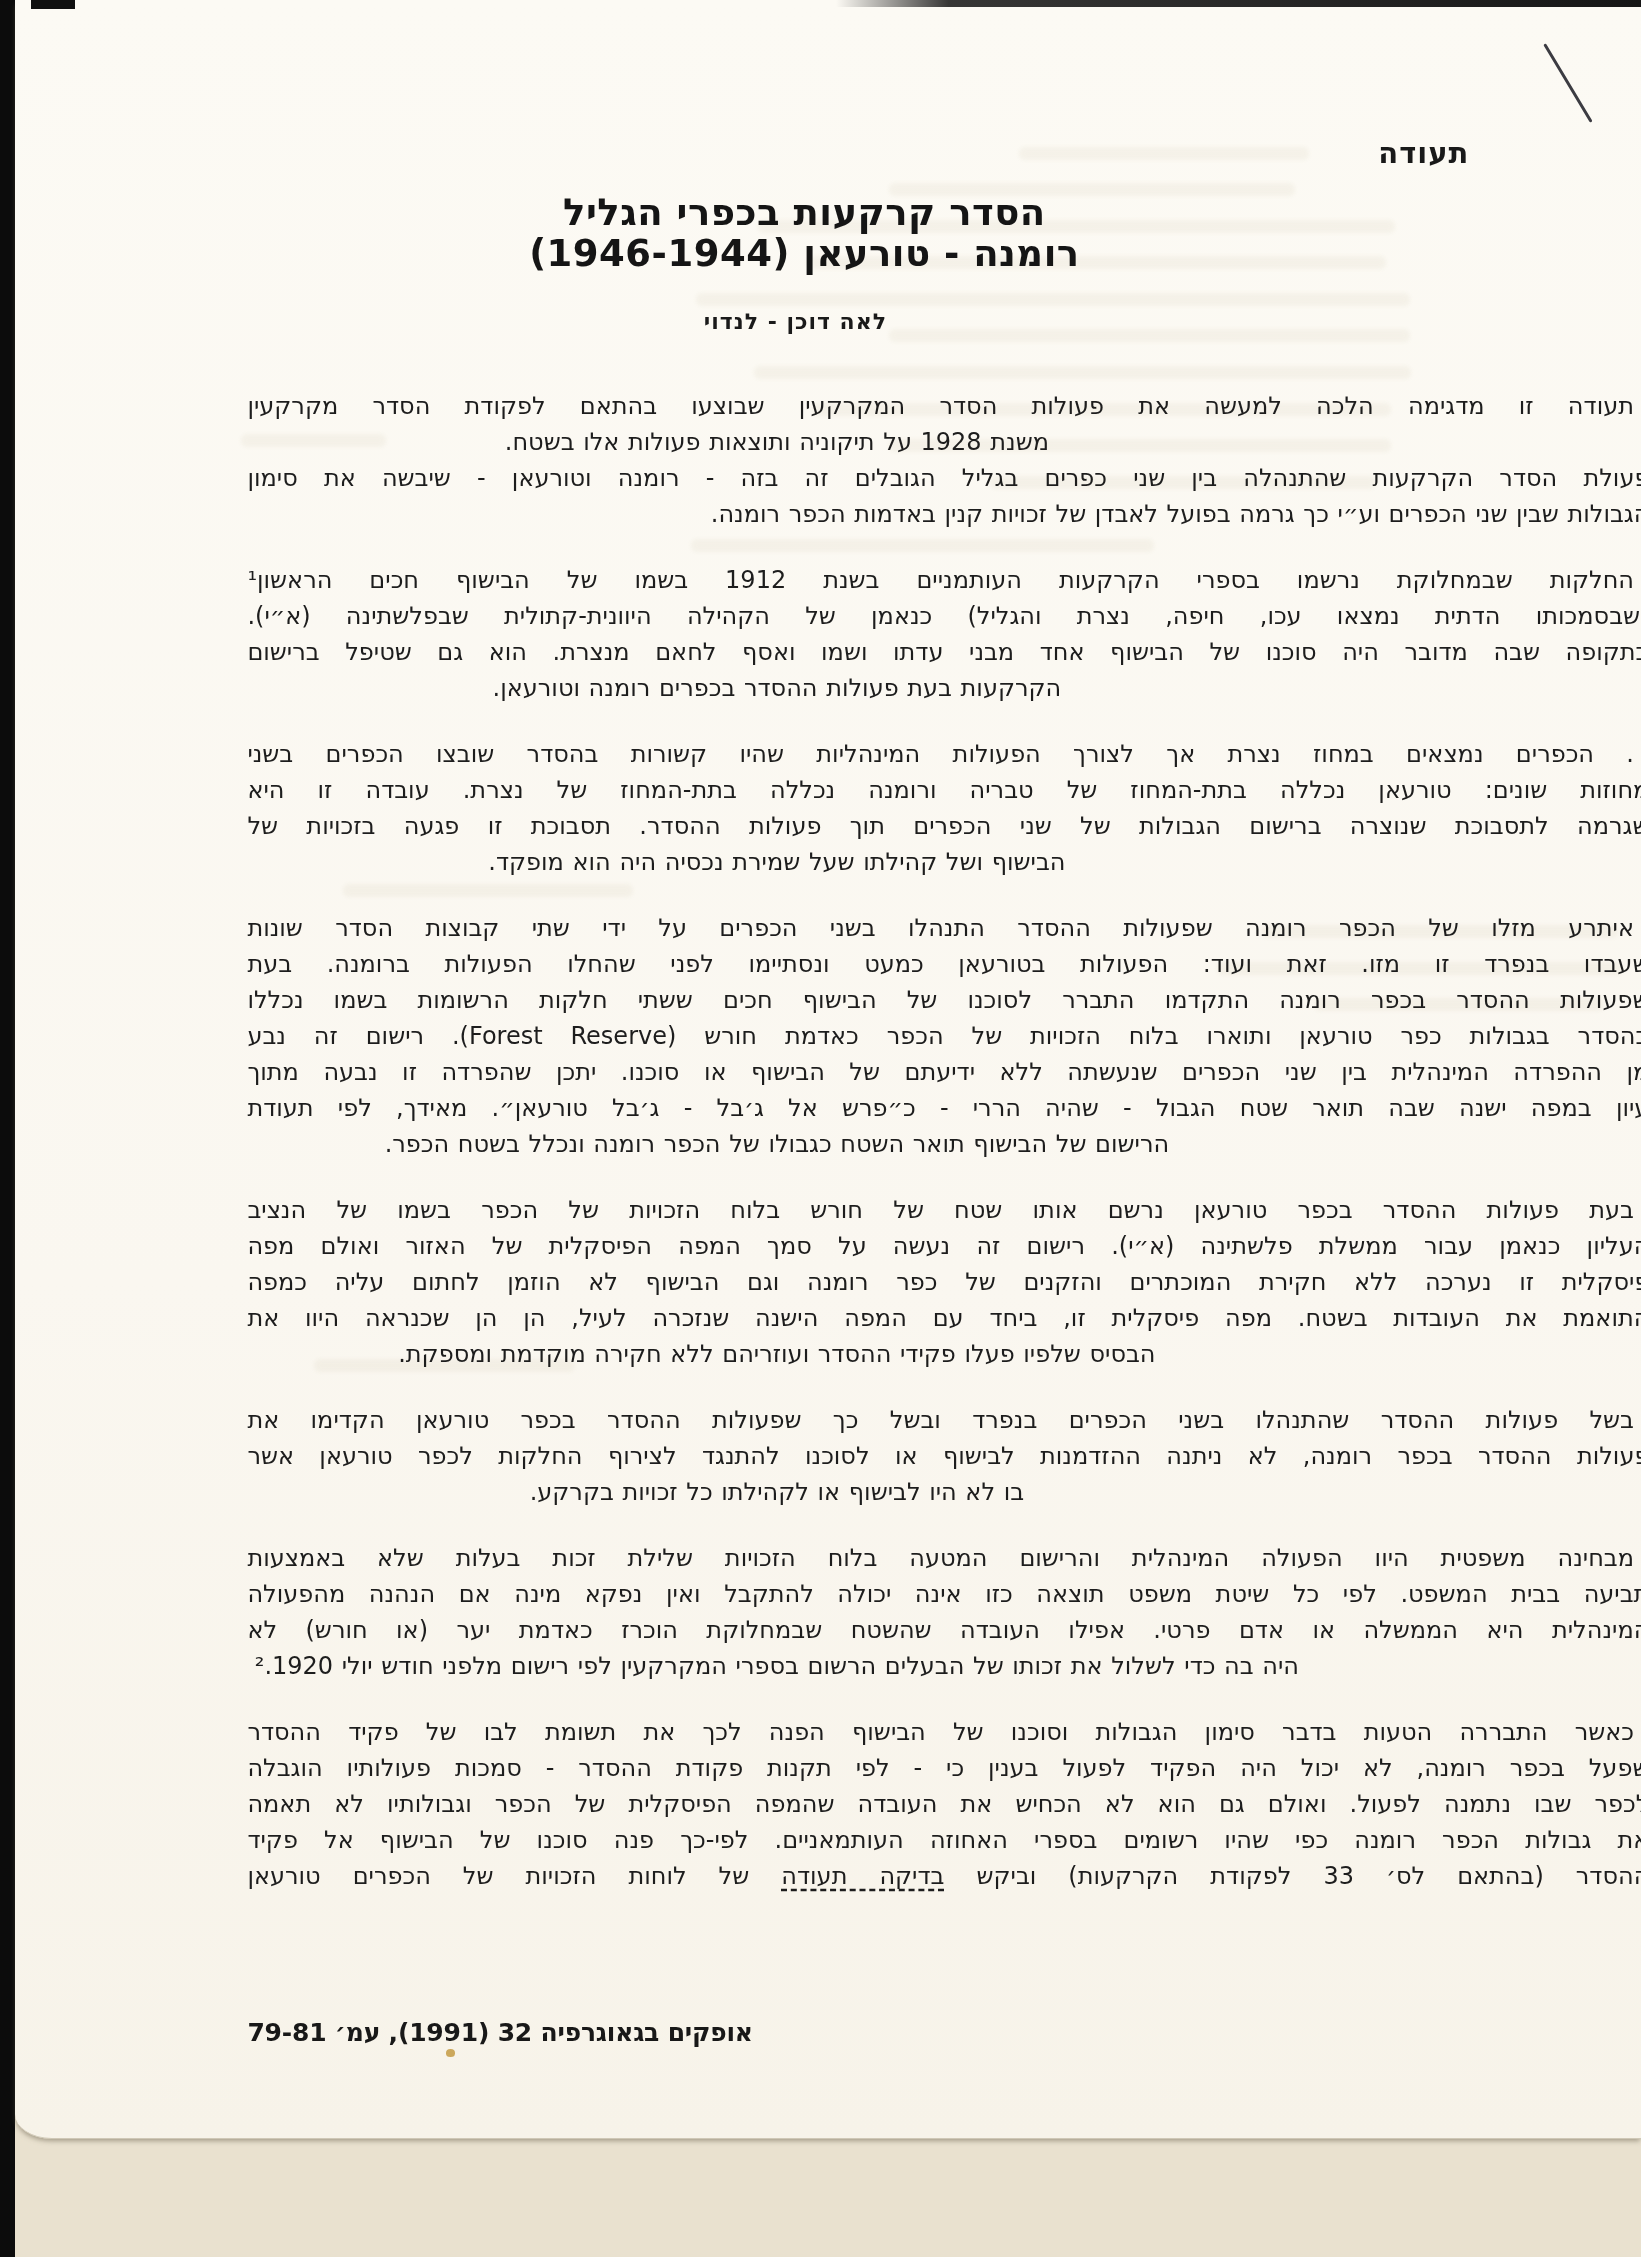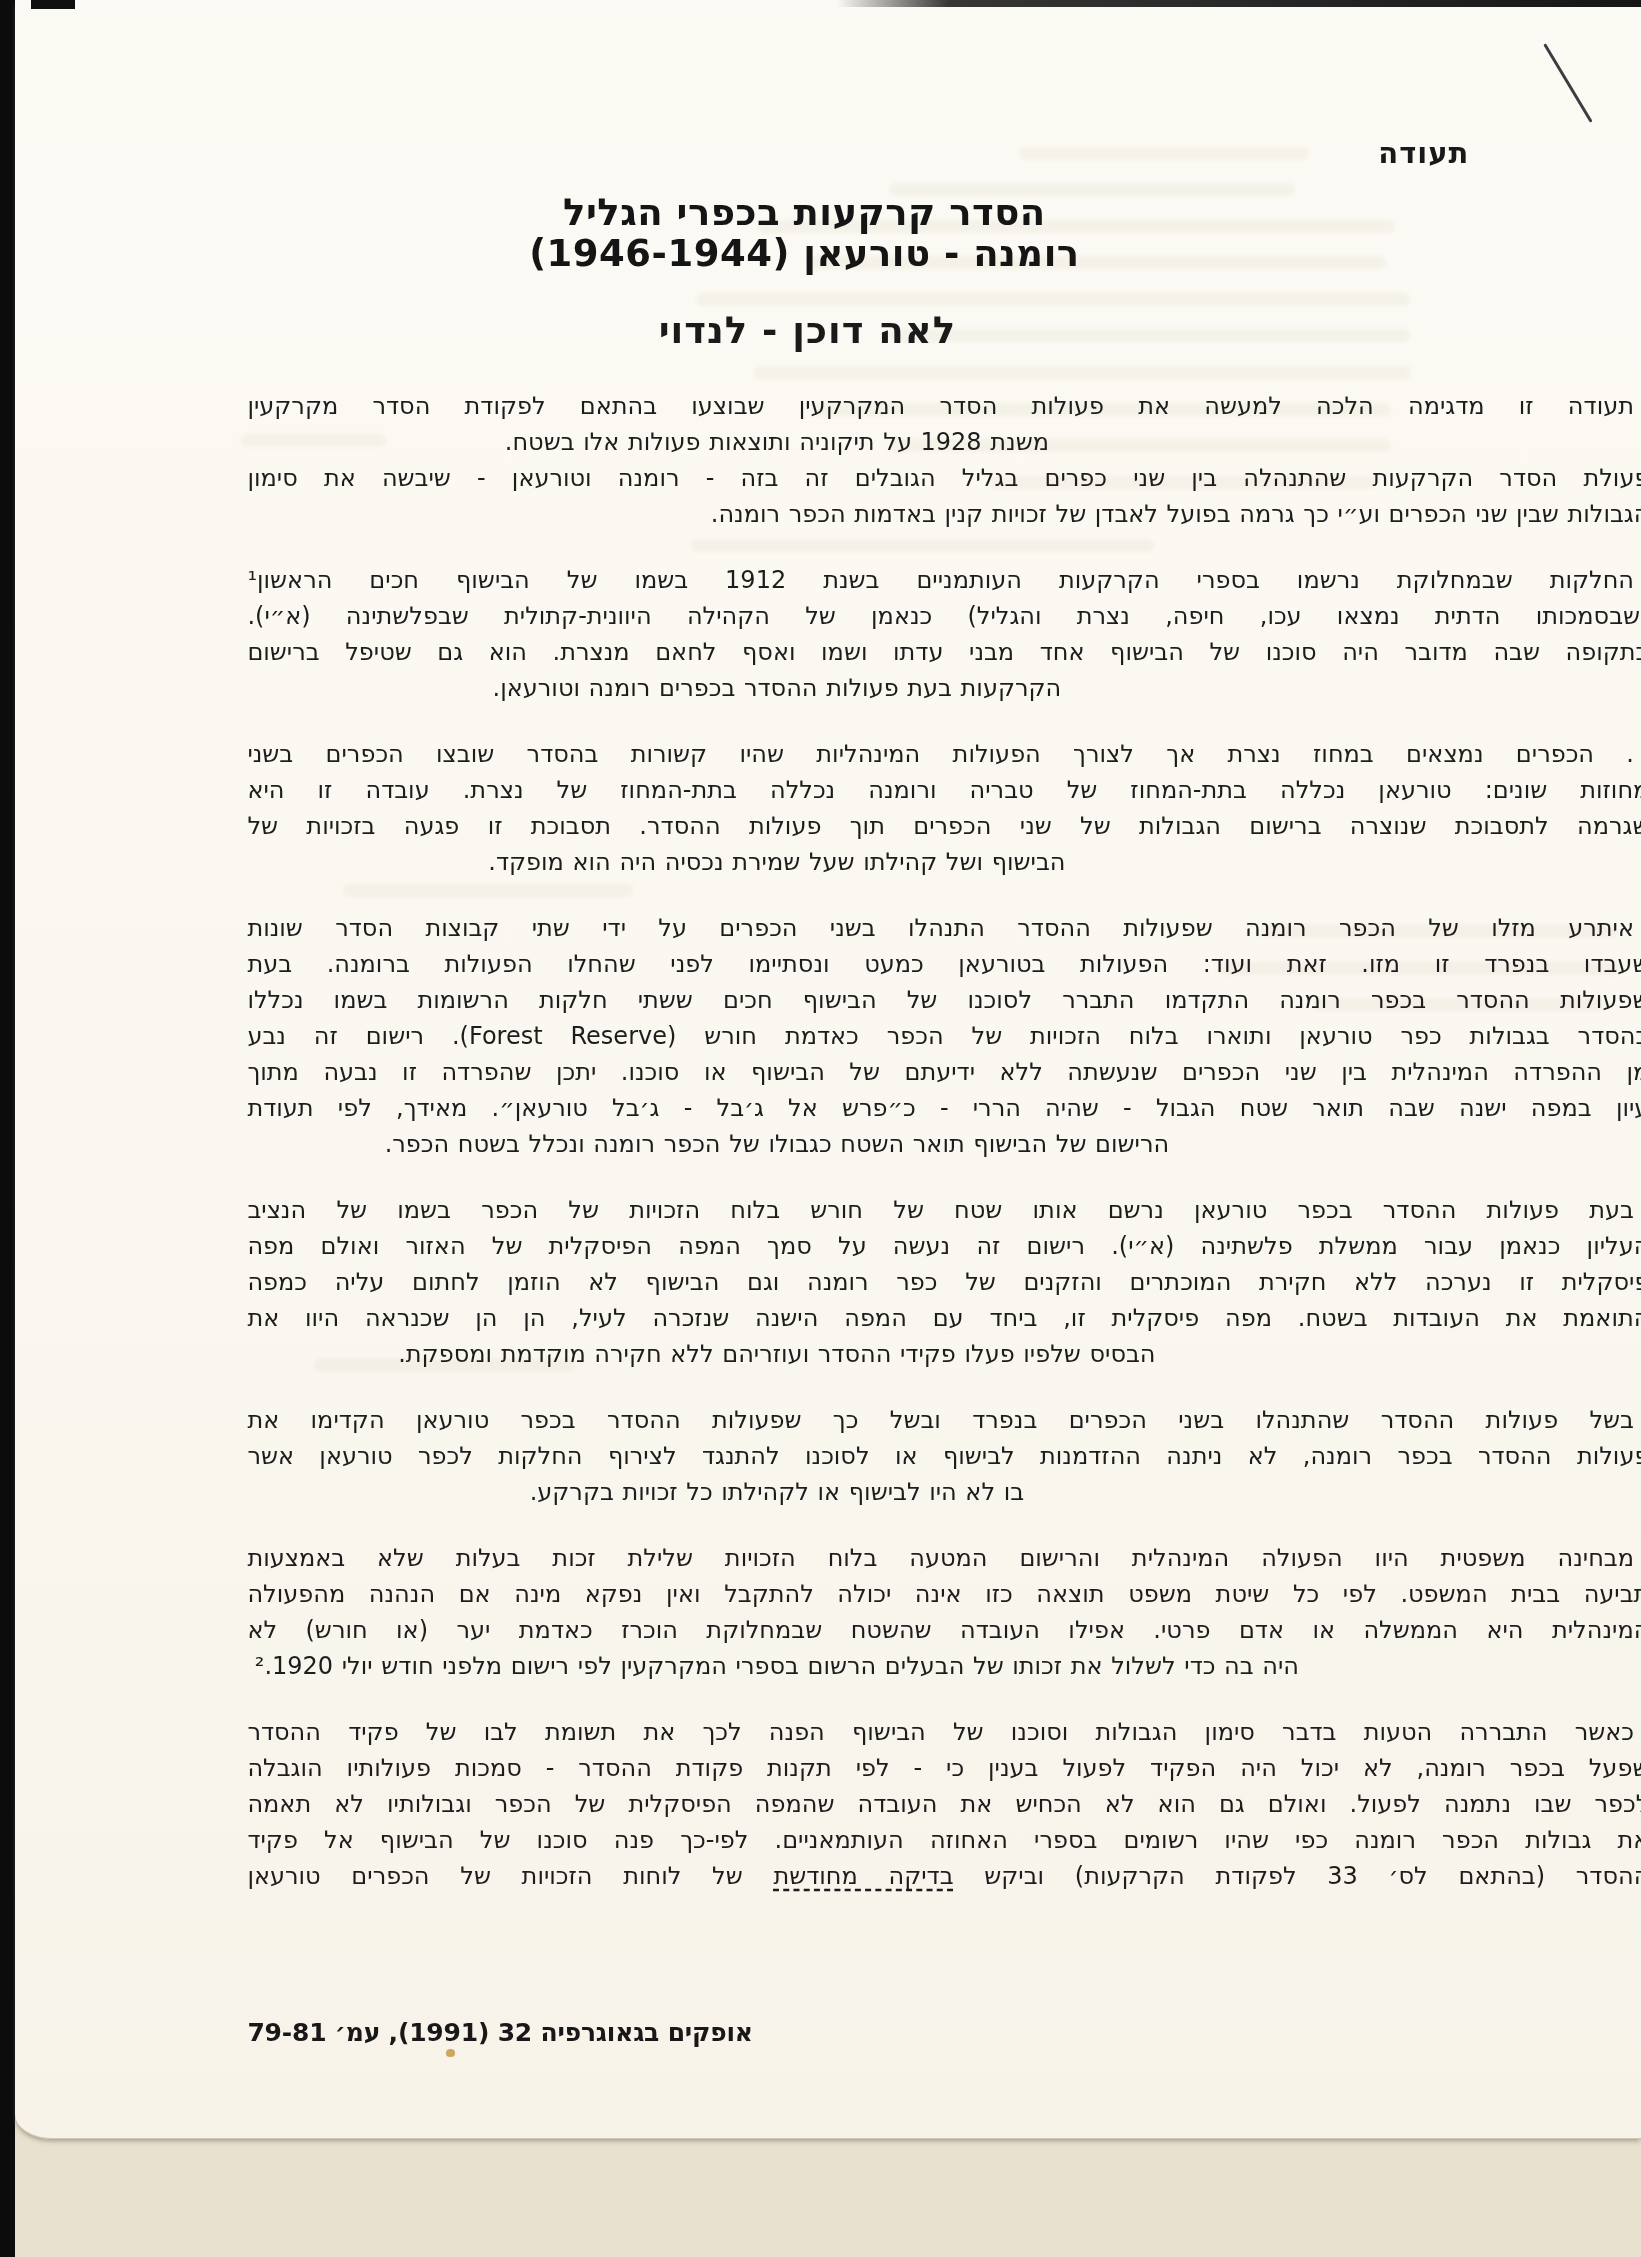--- a/index.html
+++ b/index.html
@@ -16,22 +16,22 @@
   .pen-mark{position:absolute;left:1528px;top:44px;width:2.9px;height:91px;background:#3c3c42;
     border-radius:1.9px;transform:rotate(-31deg);transform-origin:top center;}
   .stain{position:absolute;left:431px;top:2049px;width:8.7px;height:7.7px;background:#c49a43;
     border-radius:50%;opacity:.85;}
   .ghost{position:absolute;height:12.6px;background:#a08f62;opacity:.07;filter:blur(1.9px);border-radius:5.8px;}
 
   .teuda{position:absolute;right:172px;top:136px;font-size:29px;font-weight:bold;color:#191919;
     direction:rtl;letter-spacing:1px;margin-left:16px;}
   .title-block{position:absolute;left:65px;top:192px;width:1448px;text-align:center;direction:rtl;}
   .title-line{font-size:37px;line-height:41px;font-weight:bold;color:#151515;letter-spacing:0.5px;}
-  .author{position:absolute;left:68px;top:309px;width:1448px;text-align:center;direction:rtl;
-    font-size:37px;font-weight:bold;color:#1a1a1a;letter-spacing:1px;}
+  .author{position:absolute;left:56px;top:309px;width:1448px;text-align:center;direction:rtl;
+    font-size:22px;font-weight:bold;color:#1a1a1a;letter-spacing:1px;}
 
   .bodytext{position:absolute;left:232px;top:388px;width:1402px;direction:rtl;color:#1d1d1d;}
   .para{margin:0 0 30px 0;}
   .para.tight{margin-bottom:0;}
   .bl{height:36px;line-height:36px;font-size:24px;overflow:hidden;word-spacing:1px;}
   .j{text-align:justify;text-align-last:justify;}
   .last-center{text-align:center;padding-right:343px;}
   .last-right{text-align:right;}
   .ind{padding-right:15.4px;}
   .u-dash{text-decoration:underline;text-decoration-style:dashed;text-underline-offset:4.8px;}
@@ -124,20 +124,20 @@
           <div class="bl j ind">מבחינה משפטית היוו הפעולה המינהלית והרישום המטעה בלוח הזכויות שלילת זכות בעלות שלא באמצעות</div>
           <div class="bl j">תביעה בבית המשפט. לפי כל שיטת משפט תוצאה כזו אינה יכולה להתקבל ואין נפקא מינה אם הנהנה מהפעולה</div>
           <div class="bl j">המינהלית היא הממשלה או אדם פרטי. אפילו העובדה שהשטח שבמחלוקת הוכרז כאדמת יער (או חורש) לא</div>
           <div class="bl last-center">היה בה כדי לשלול את זכותו של הבעלים הרשום בספרי המקרקעין לפי רישום מלפני חודש יולי ².1920</div>
         </div>
         <div class="para">
           <div class="bl j ind">כאשר התבררה הטעות בדבר סימון הגבולות וסוכנו של הבישוף הפנה לכך את תשומת לבו של פקיד ההסדר</div>
           <div class="bl j">שפעל בכפר רומנה, לא יכול היה הפקיד לפעול בענין כי - לפי תקנות פקודת ההסדר - סמכות פעולותיו הוגבלה</div>
           <div class="bl j">לכפר שבו נתמנה לפעול. ואולם גם הוא לא הכחיש את העובדה שהמפה הפיסקלית של הכפר וגבולותיו לא תאמה</div>
           <div class="bl j">את גבולות הכפר רומנה כפי שהיו רשומים בספרי האחוזה העותמאניים. לפי-כך פנה סוכנו של הבישוף אל פקיד</div>
-          <div class="bl j">ההסדר (בהתאם לס׳ 33 לפקודת הקרקעות) וביקש <span class="u-dash">בדיקה מחודשת</span> של לוחות הזכויות של הכפרים טורעאן</div>
+          <div class="bl j">ההסדר (בהתאם לס׳ 33 לפקודת הקרקעות) וביקש <span class="u-dash">בדיקה תעודה</span> של לוחות הזכויות של הכפרים טורעאן</div>
         </div>
       </div>
 
     <div class="footer">אופקים בגאוגרפיה 32 (1991), עמ׳ 79-81</div>
   </div>
 </div>
 
 
 </body></html>

